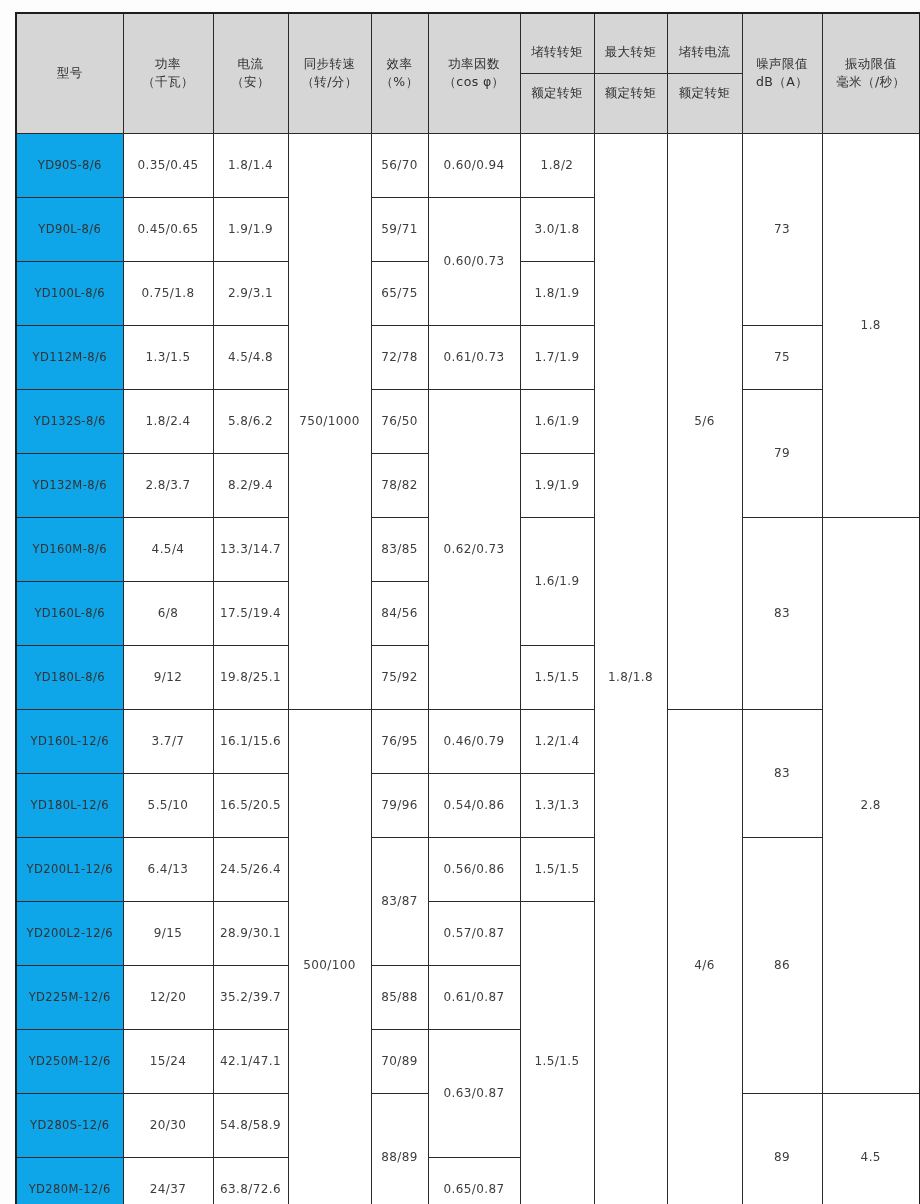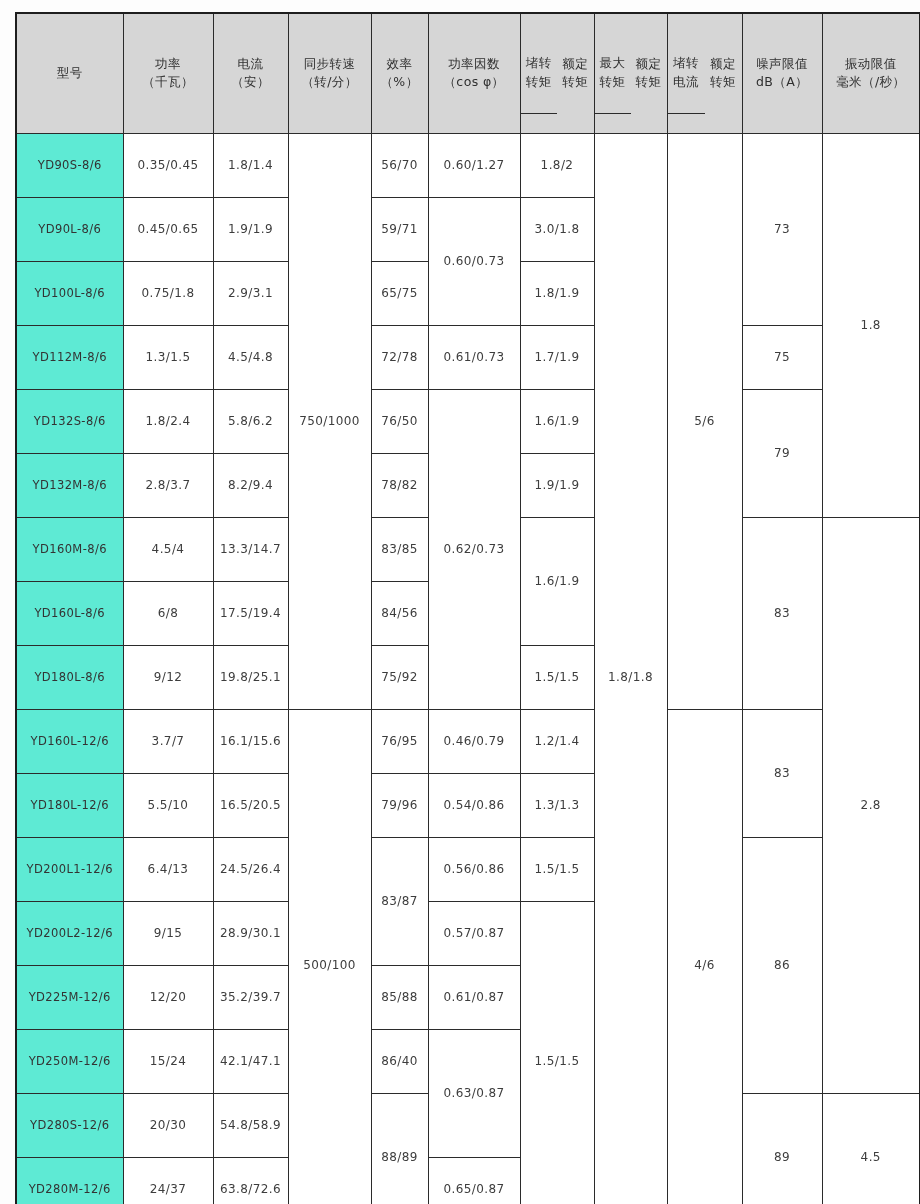--- a/index.html
+++ b/index.html
@@ -42,32 +42,33 @@
     font-size: 12.5px;
     color: #2f2f2f;
     white-space: pre-line;
     line-height: 1.5;
     height: 81px;
     padding: 0;
   }
   thead th.frac-cell { padding: 0; }
   .frac {
     display: flex;
+    flex-direction: column;
     height: 81px;
   }
   .frac-top, .frac-bottom {
     flex: 1;
     display: flex;
     align-items: center;
     justify-content: center;
   }
   .frac-top { border-bottom: 1px solid #2b2b2b; }
   tbody tr { height: 64px; }
   td.model {
-    background: #5eead4;
+    background: #0ea5e9;
     font-size: 11.5px;
     color: #333333;
   }
   td.val { background: #ffffff; }
 </style>
 </head>
 <body>
 
 <div class="page">
   <table class="spec">
@@ -121,21 +122,21 @@
 毫米（/秒）</th>
       </tr>
     </thead>
     <tbody>
       <tr>
         <td class="model">YD90S-8/6</td>
         <td class="val">0.35/0.45</td>
         <td class="val">1.8/1.4</td>
         <td class="val" rowspan="9">750/1000</td>
         <td class="val">56/70</td>
-        <td class="val">0.60/1.27</td>
+        <td class="val">0.60/0.94</td>
         <td class="val">1.8/2</td>
         <td class="val" rowspan="17">1.8/1.8</td>
         <td class="val" rowspan="9">5/6</td>
         <td class="val" rowspan="3">73</td>
         <td class="val" rowspan="6">1.8</td>
       </tr>
       <tr>
         <td class="model">YD90L-8/6</td>
         <td class="val">0.45/0.65</td>
         <td class="val">1.9/1.9</td>
@@ -236,21 +237,21 @@
         <td class="model">YD225M-12/6</td>
         <td class="val">12/20</td>
         <td class="val">35.2/39.7</td>
         <td class="val">85/88</td>
         <td class="val">0.61/0.87</td>
       </tr>
       <tr>
         <td class="model">YD250M-12/6</td>
         <td class="val">15/24</td>
         <td class="val">42.1/47.1</td>
-        <td class="val">86/40</td>
+        <td class="val">70/89</td>
         <td class="val" rowspan="2">0.63/0.87</td>
       </tr>
       <tr>
         <td class="model">YD280S-12/6</td>
         <td class="val">20/30</td>
         <td class="val">54.8/58.9</td>
         <td class="val" rowspan="2">88/89</td>
         <td class="val" rowspan="2">89</td>
         <td class="val" rowspan="2">4.5</td>
       </tr>

